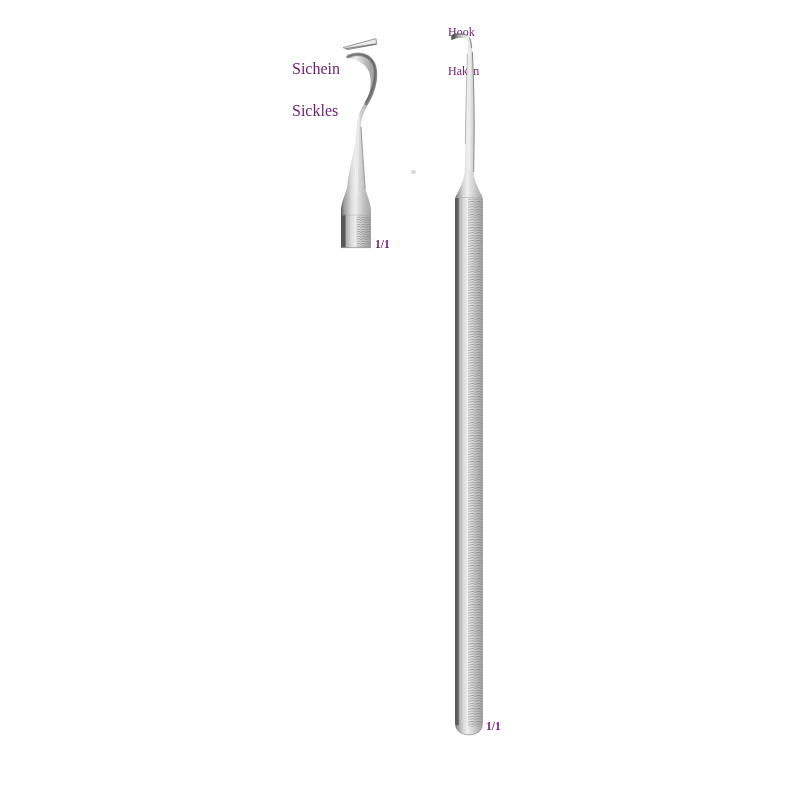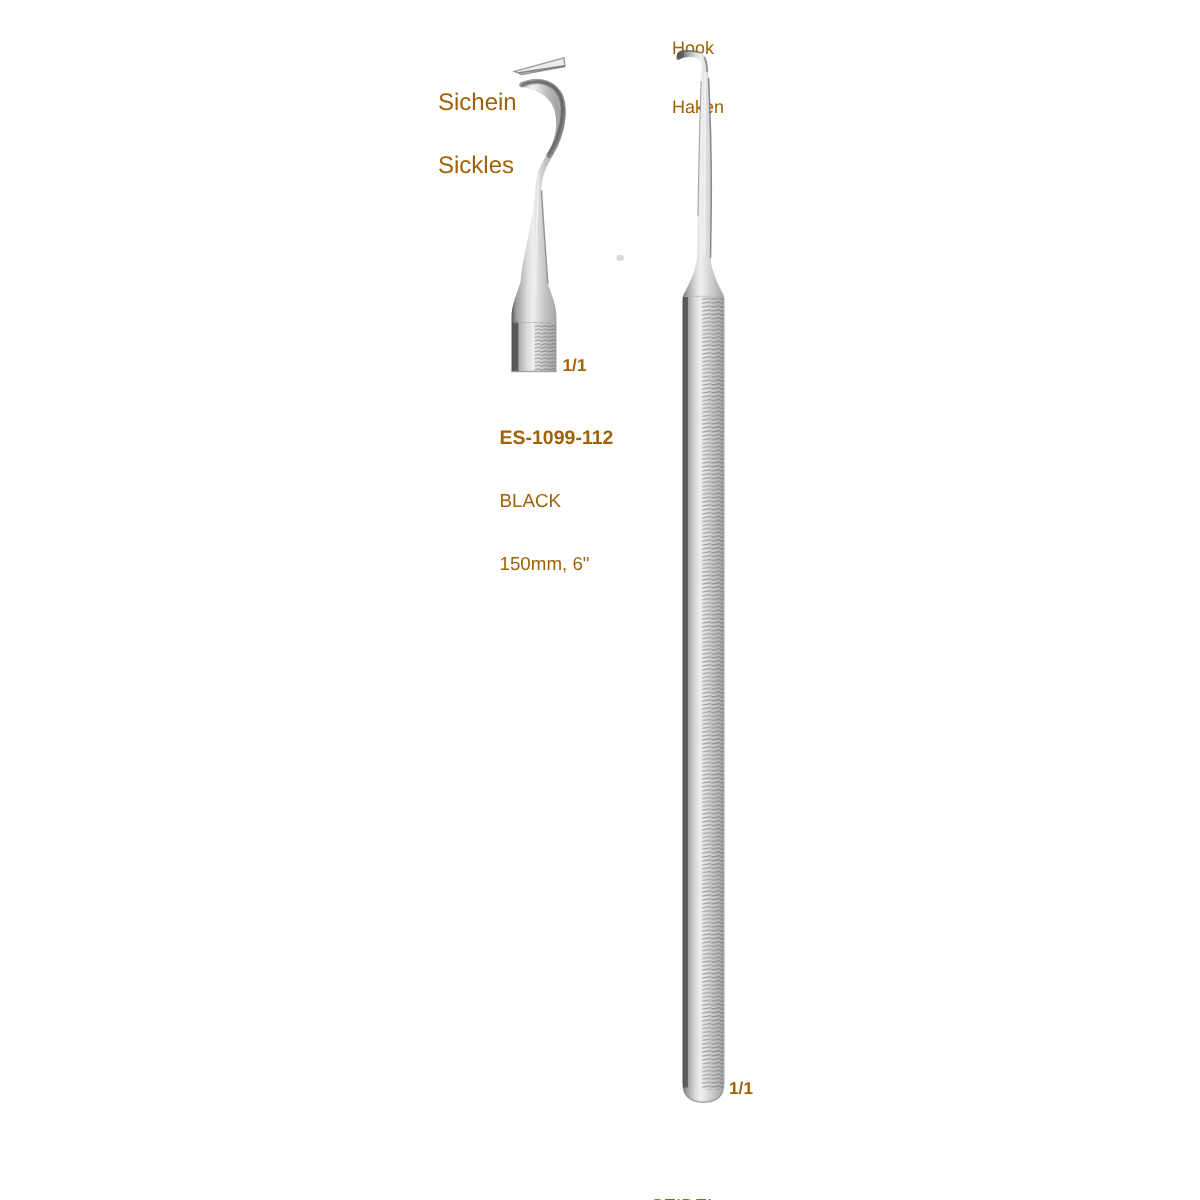--- a/index.html
+++ b/index.html
@@ -10,22 +10,22 @@
   #canvas {
     position: relative;
     width: 800px;
     height: 800px;
     background: #ffffff;
     overflow: hidden;
     font-family: "Liberation Sans", sans-serif;
   }
   .txt {
     position: absolute;
-    color: #a16207;
-    font-family: Liberation Sans, sans-serif;
+    color: #701a75;
+    font-family: Liberation Serif, serif;
     white-space: pre;
   }
   #label-sickles { left: 292px; top: 34px; font-size: 16px; line-height: 14px; }
   #label-hook    { left: 448px; top: 0px;  font-size: 12px; line-height: 13px; }
   #scale-sickle  { left: 375px; top: 238px; font-size: 11.5px; font-weight: 600; }
   #scale-hook    { left: 486px; top: 720px; font-size: 11.5px; font-weight: 600; }
   #info-sickle   { left: 333px; top: 257px; font-size: 12.5px; line-height: 14px; }
   #info-sickle .code { font-size: 13px; font-weight: bold; }
   #caption-hook  { left: 434px; top: 769px; font-size: 12.5px; line-height: 14px; }
   .illus { position: absolute; }
@@ -98,25 +98,20 @@
     <path d="M 359,116 C 358,145 357.3,172 357,196" fill="none" stroke="#f2f2f2" stroke-width="1.3" opacity="0.75"></path>
 
     <rect x="341.4" y="214.5" width="4.2" height="33.2" fill="#4f4f4f" opacity="0.85"></rect>
     <rect x="356.5" y="215.5" width="14.2" height="32.2" fill="url(#knurlA)"></rect>
     <line x1="342" y1="215" x2="371" y2="215" stroke="#aaaaaa" stroke-width="0.8" opacity="0.6"></line>
     <line x1="341" y1="247.6" x2="371" y2="247.6" stroke="#999999" stroke-width="1" opacity="0.8"></line>
   </svg>
 
   <div class="txt" id="scale-sickle">1/1</div>
 
-  <div class="txt" id="info-sickle">
-    <div class="code">ES-1099-112</div>
-    <div>BLACK</div>
-    <div>150mm, 6"</div>
-  </div>
 
   <svg class="illus" id="hook-svg" width="60" height="708" viewBox="445 30 60 708" xmlns="http://www.w3.org/2000/svg">
     <defs>
       <linearGradient id="gradHook" gradientUnits="userSpaceOnUse" x1="455" y1="0" x2="483" y2="0">
         <stop offset="0" stop-color="#5c5c5c"></stop>
         <stop offset="0.09" stop-color="#9a9a9a"></stop>
         <stop offset="0.30" stop-color="#d9d9d9"></stop>
         <stop offset="0.44" stop-color="#efefef"></stop>
         <stop offset="0.60" stop-color="#dadada"></stop>
         <stop offset="0.80" stop-color="#bebebe"></stop>

